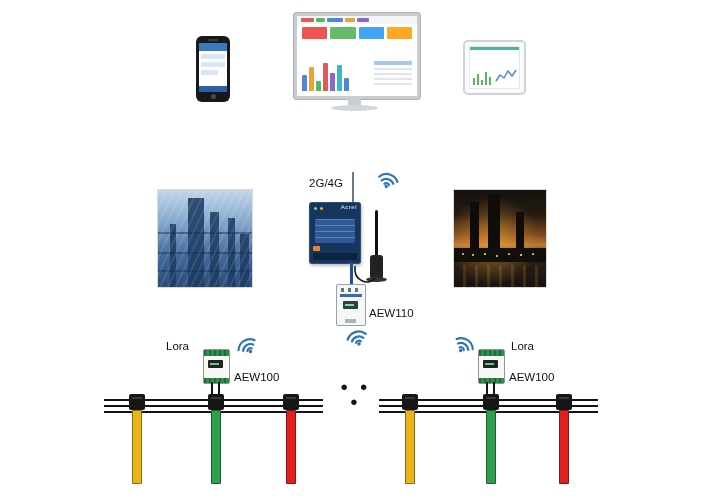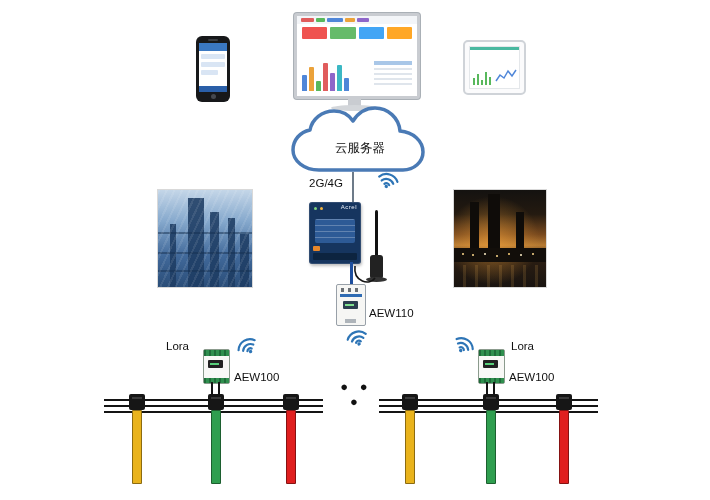--- a/index.html
+++ b/index.html
@@ -183,26 +183,20 @@
           <span></span>
           <span></span>
           <span></span>
       </div>
       <svg class="abs" style="right:2px;bottom:3px" width="22" height="18">
         <polyline points="1,14 5,8 9,11 13,4 17,9 21,3" fill="none" stroke="#4f86d8" stroke-width="1.5"></polyline>
       </svg>
     </div>
   </div>
 
-  <div class="abs" style="left: 286px; top: 106px; width: 148px; height: 74px; color: rgb(74, 122, 181);">
-    <svg width="148" height="74" viewBox="0 0 148 74">
-      <path class="cloud-path" d="M 33 64 C 18 64 7 55 7 44 C 7 34 14 26 24 24 C 26 13 36 5 48 5 C 56 5 63 9 67 15 C 72 7 80 2 89 2 C 102 2 113 12 114 25 C 127 26 137 35 137 46 C 137 56 128 64 117 64 Z"></path>
-    </svg>
-    <div class="cloud-label">云服务器</div>
-  </div>
 
   <div class="vline" style="left: 352px; top: 172px; width: 2px; height: 32px; background: rgb(109, 123, 137);"></div>
   <div class="label" style="left:303px;top:177px;width:46px;text-align:center">2G/4G</div>
   <span class="wifi abs" style="left: 376px; top: 170px; transform: rotate(16deg); color: rgb(46, 117, 182);">
     <svg viewBox="0 0 24 19" width="24" height="19">
       <path d="M2.5 9.5 A11.5 11.5 0 0 1 21.5 9.5"></path>
       <path d="M6 12.5 A7.5 7.5 0 0 1 18 12.5"></path>
       <path d="M9.5 15 A3 3 0 0 1 14.5 15"></path>
       <circle cx="12" cy="17" r="1.7"></circle>
     </svg>

